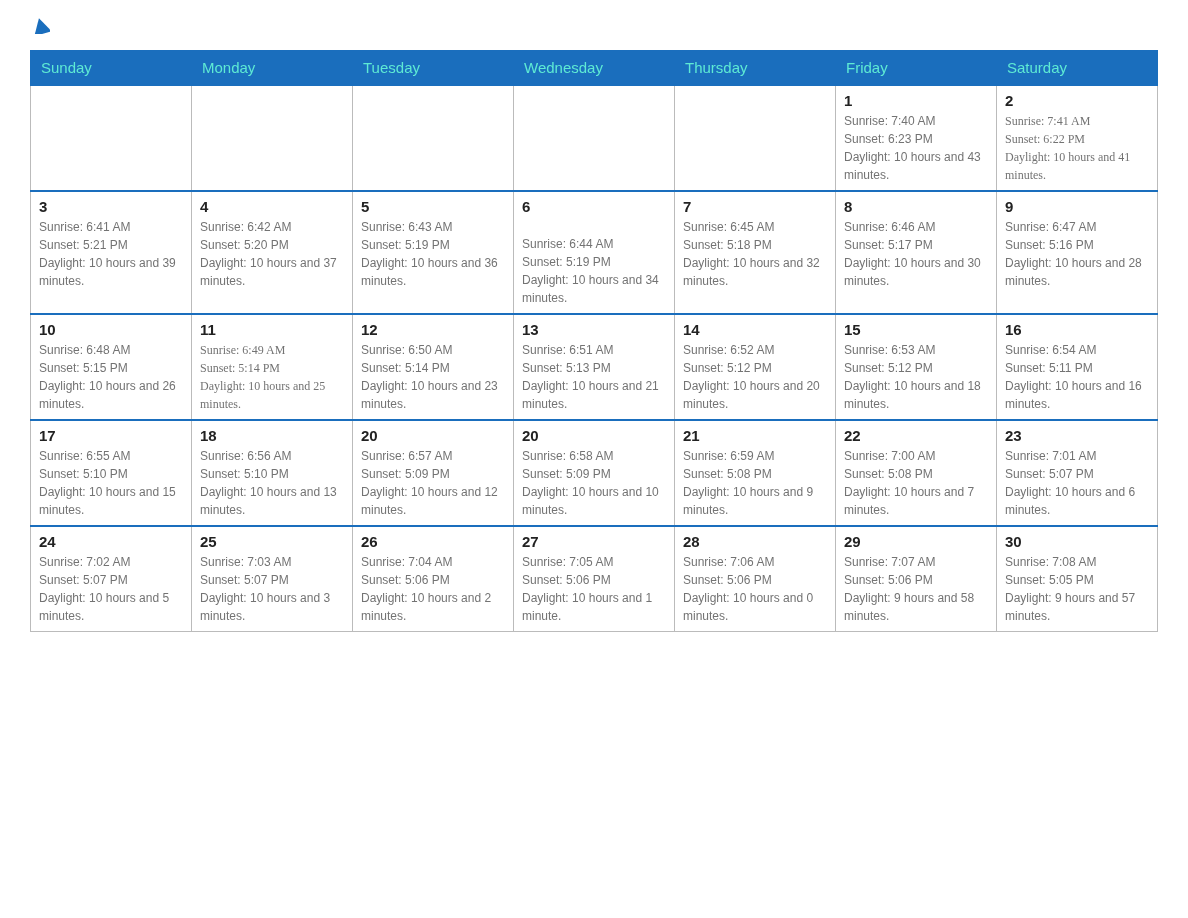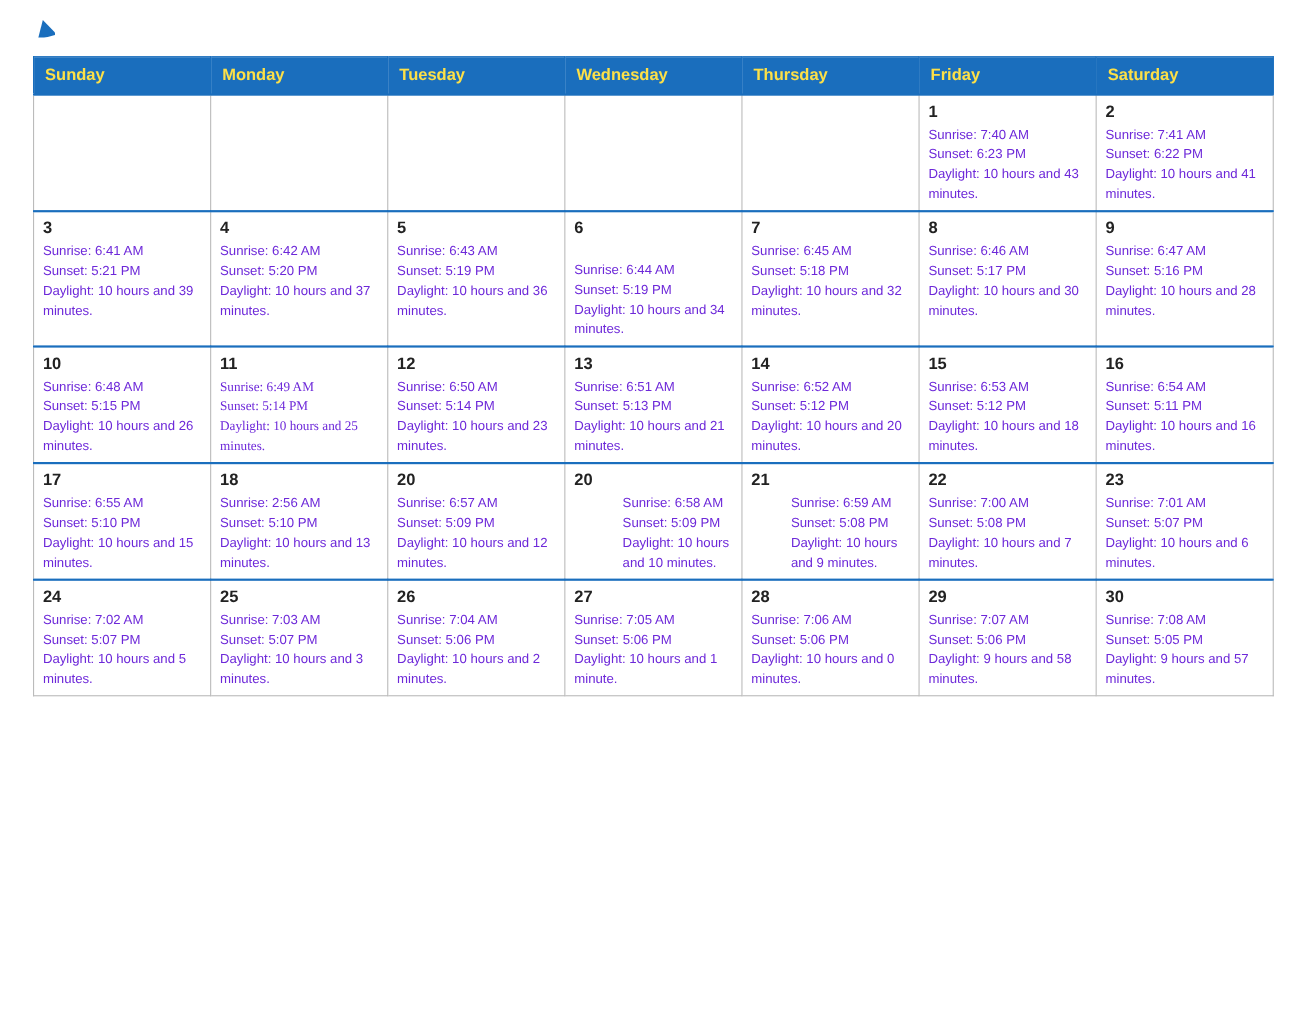--- a/index.html
+++ b/index.html
@@ -34,23 +34,23 @@
       color: #444;
       margin-top: 4px;
     }
     table {
       width: 100%;
       border-collapse: collapse;
       border: 1px solid #aaa;
     }
     thead tr th {
       background-color: #1a6ebd;
-      color: #fde047;
+      color: #5eead4;
       font-size: 15px;
-      font-weight: bold;
+      font-weight: normal;
       padding: 8px 10px;
       text-align: left;
       border: 1px solid #1a6ebd;
     }
     tbody tr td {
       vertical-align: top;
       border: 1px solid #bbb;
       padding: 6px 8px;
       width: 14.28%;
       min-height: 100px;
@@ -61,21 +61,21 @@
       border-top: 2px solid #1a6ebd;
     }
     .day-num {
       font-size: 15px;
       font-weight: bold;
       display: block;
       margin-bottom: 3px;
     }
     .day-info {
       font-size: 12px;
-      color: #6d28d9;
+      color: #737373;
       line-height: 1.5;
     }
     .empty-cell {
       background: #fff;
     }
     .logo-row {
       display: flex;
       align-items: center;
     }
     .logo-general {
@@ -139,21 +139,21 @@
         <td class="empty-cell"></td>
         <td class="empty-cell"></td>
         <td>
           <span class="day-num">1</span>
           <div class="day-info" style="white-space: pre-line;">Sunrise: 7:40 AM
 Sunset: 6:23 PM
 Daylight: 10 hours and 43 minutes.</div>
         </td>
         <td>
           <span class="day-num">2</span>
-          <div class="day-info" style="white-space: pre-line;">Sunrise: 7:41 AM
+          <div class="day-info" style="white-space: pre-line; font-family: Liberation Serif, serif;">Sunrise: 7:41 AM
 Sunset: 6:22 PM
 Daylight: 10 hours and 41 minutes.</div>
         </td>
       </tr>
       <tr>
         <td>
           <span class="day-num">3</span>
           <div class="day-info" style="white-space: pre-line;">Sunrise: 6:41 AM
 Sunset: 5:21 PM
 Daylight: 10 hours and 39 minutes.</div>
@@ -241,39 +241,39 @@
       </tr>
       <tr>
         <td>
           <span class="day-num">17</span>
           <div class="day-info" style="white-space: pre-line;">Sunrise: 6:55 AM
 Sunset: 5:10 PM
 Daylight: 10 hours and 15 minutes.</div>
         </td>
         <td>
           <span class="day-num">18</span>
-          <div class="day-info" style="white-space: pre-line;">Sunrise: 2:56 AM
+          <div class="day-info" style="white-space: pre-line;">Sunrise: 6:56 AM
 Sunset: 5:10 PM
 Daylight: 10 hours and 13 minutes.</div>
         </td>
         <td>
           <span class="day-num">20</span>
           <div class="day-info" style="white-space: pre-line;">Sunrise: 6:57 AM
 Sunset: 5:09 PM
 Daylight: 10 hours and 12 minutes.</div>
         </td>
         <td>
           <span class="day-num">20</span>
-          <div class="day-info" style="white-space: pre-line; margin-left: 44px;">Sunrise: 6:58 AM
+          <div class="day-info" style="white-space: pre-line;">Sunrise: 6:58 AM
 Sunset: 5:09 PM
 Daylight: 10 hours and 10 minutes.</div>
         </td>
         <td>
           <span class="day-num">21</span>
-          <div class="day-info" style="white-space: pre-line; margin-left: 36px;">Sunrise: 6:59 AM
+          <div class="day-info" style="white-space: pre-line;">Sunrise: 6:59 AM
 Sunset: 5:08 PM
 Daylight: 10 hours and 9 minutes.</div>
         </td>
         <td>
           <span class="day-num">22</span>
           <div class="day-info" style="white-space: pre-line;">Sunrise: 7:00 AM
 Sunset: 5:08 PM
 Daylight: 10 hours and 7 minutes.</div>
         </td>
         <td>

